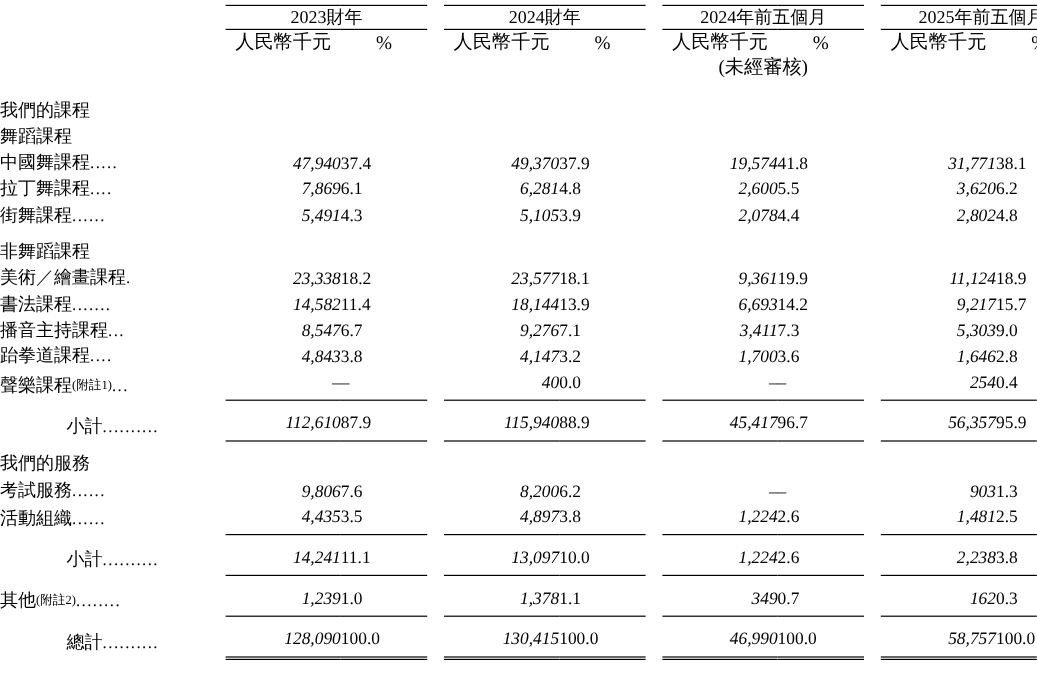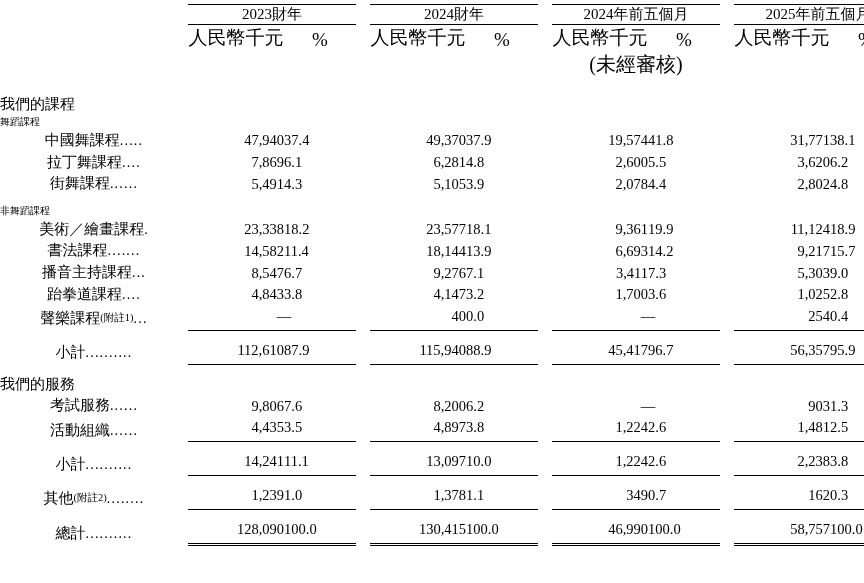--- a/index.html
+++ b/index.html
@@ -42,66 +42,66 @@
     text-align: center;
     font-size: 15px;
     padding-bottom: 3px;
     border-bottom: 1px solid #000;
   }
   .hdr-top-rule {
     height: 4px;
   }
   .hdr-unit {
     text-align: center;
-    font-size: 19px;
+    font-size: 16px;
     padding-top: 7px;
     padding-bottom: 1px;
   }
   .hdr-sub {
     text-align: center;
-    font-size: 20px;
+    font-size: 16px;
     padding-top: 1px;
     padding-bottom: 4px;
   }
   .spacer-row td { height: 16px; }
   .small-spacer td { height: 9px; }
 
   .num {
     text-align: right;
     padding-right: 4px;
     font-family: "Liberation Serif", serif;
     white-space: nowrap;
+    font-style: italic;
   }
   .pct {
     padding-right: 6px;
     white-space: nowrap;
   }
   .lbl {
     text-align: left;
     white-space: nowrap;
   }
   .section-head {
     padding-left: 6px;
     font-size: 15px;
     padding-top: 4px;
     padding-bottom: 2px;
     margin-left: 10px;
   }
   .sub-head {
     padding-left: 14px;
-    font-size: 10px;
+    font-size: 15px;
     padding-top: 2px;
     padding-bottom: 2px;
   }
   .item {
     padding-left: 22px;
     font-size: 15px;
     padding-top: 2px;
     padding-bottom: 2px;
-    text-align: center;
   }
   .subtotal {
     padding-left: 22px;
     font-size: 15px;
     text-align: center;
   }
   .dots {
     letter-spacing: 1.2px;
     font-size: 14px;
   }
@@ -308,21 +308,21 @@
         <td class="lbl item"><span>跆拳道課程</span><span class="dots">....</span></td>
         <td class="num">4,843</td>
         <td class="pct">3.8</td>
         <td></td>
         <td class="num">4,147</td>
         <td class="pct">3.2</td>
         <td></td>
         <td class="num">1,700</td>
         <td class="pct">3.6</td>
         <td></td>
-        <td class="num">1,025</td>
+        <td class="num">1,646</td>
         <td class="pct">2.8</td>
       </tr>
 
       <tr class="tight row-sgl-bottom">
         <td class="lbl item"><span>聲樂課程</span><span class="note">(附註1)</span><span class="dots">...</span></td>
         <td class="num">–</td>
         <td class="pct">–</td>
         <td></td>
         <td class="num">40</td>
         <td class="pct">0.0</td>

